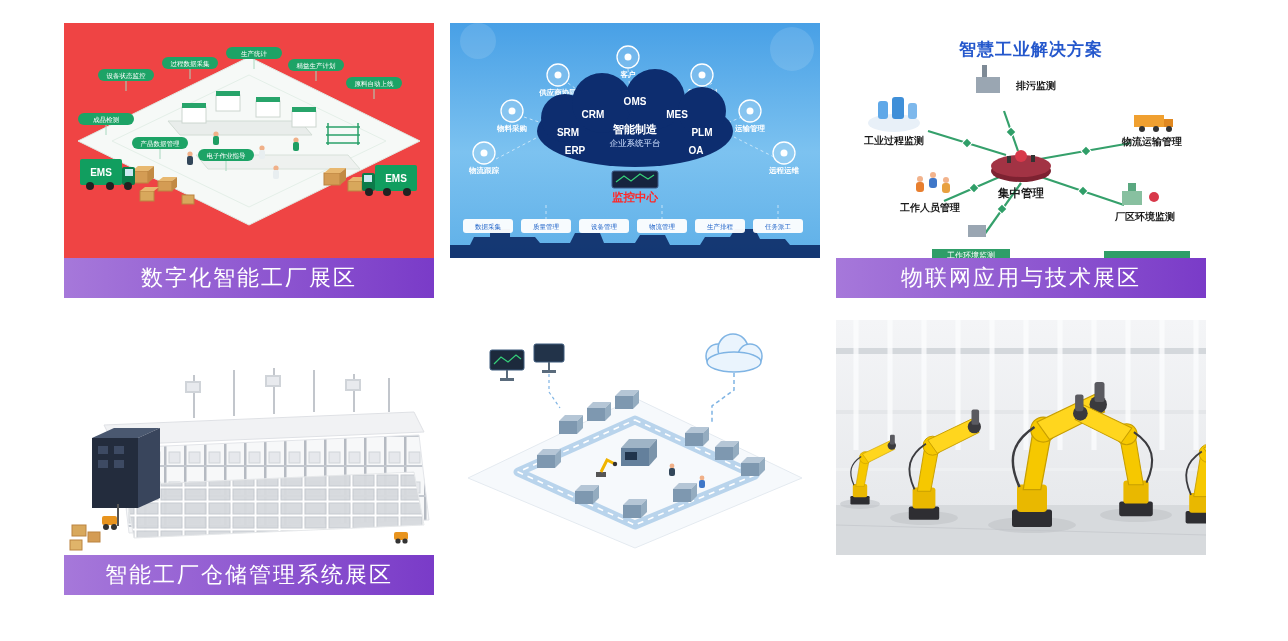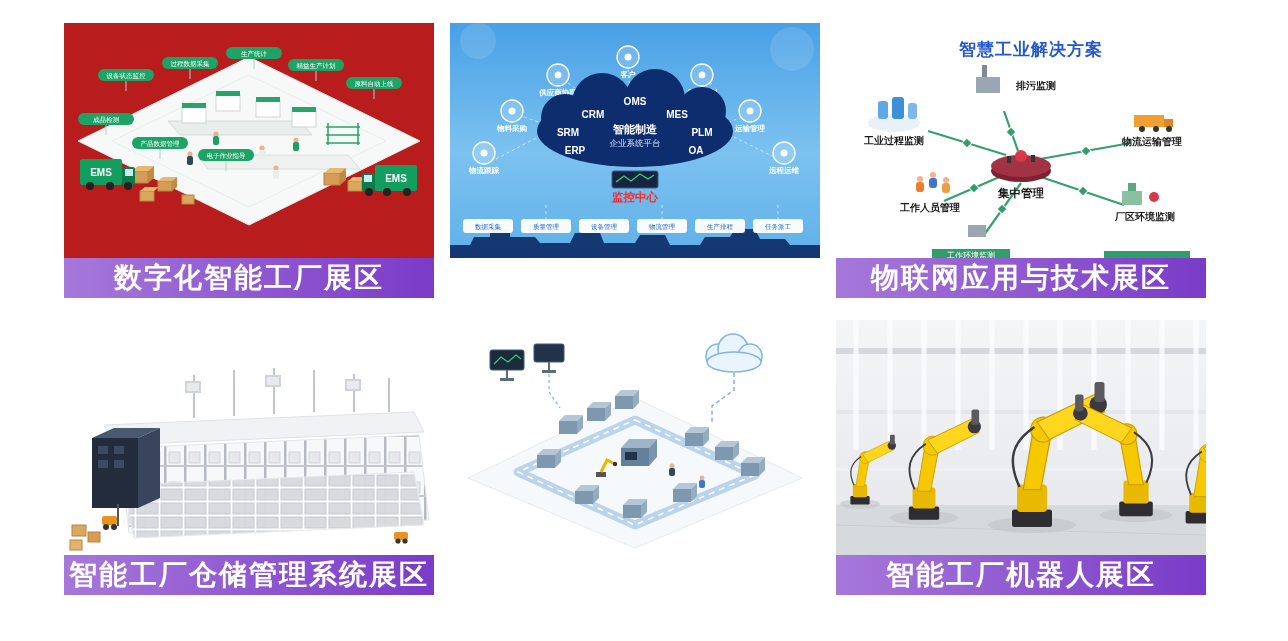--- a/index.html
+++ b/index.html
@@ -10,29 +10,29 @@
     font-family: "Liberation Sans", sans-serif;
     position: relative; overflow: hidden;
   }
   .grid {
     position: absolute; left: 64px; top: 23px;
     display: grid;
     grid-template-columns: repeat(3, 370px);
     gap: 22px 16px;
   }
   .card { display: flex; flex-direction: column; }
-  .card-img { width: 370px; height: 235px; position: relative; background:#b91c1c; overflow: hidden; }
+  .card-img { width: 370px; height: 235px; position: relative; background:#ef4444; overflow: hidden; }
   .card-img svg { display: block; width: 370px; height: 235px; }
   .banner {
     height: 40px;
     display: flex; align-items: center; justify-content: center;
     background: linear-gradient(90deg, #a678da 0%, #7a3bc8 100%);
   }
   .banner span {
-    color: #ffffff; font-size: 28px; font-weight: bold; letter-spacing: 2px;
+    color: #ffffff; font-size: 22px; font-weight: normal; letter-spacing: 2px;
   }
   text { font-family: "Liberation Sans", sans-serif; }
 </style>
 </head>
 <body>
 
 <div class="grid">
 
   <div class="card">
     <div class="card-img">
@@ -496,18 +496,15 @@
           <ellipse cx="300" cy="195" rx="36" ry="7"></ellipse>
           <ellipse cx="24" cy="184" rx="20" ry="5"></ellipse>
         </g>
         <use href="#robotArm" transform="translate(24,182) scale(0.6)"></use>
         <use href="#robotArm" transform="translate(88,196) scale(0.95)"></use>
         <use href="#robotArm" transform="translate(196,202) scale(1.25)"></use>
         <use href="#robotArm" transform="translate(300,192) scale(-1.05,1.05)"></use>
         <use href="#robotArm" transform="translate(364,200) scale(0.9)"></use>
       </svg>
     </div>
-    <div class="banner">
-      <span>智能工厂机器人展区</span>
-    </div>
   </div>
 
 </div>
 
 </body></html>

